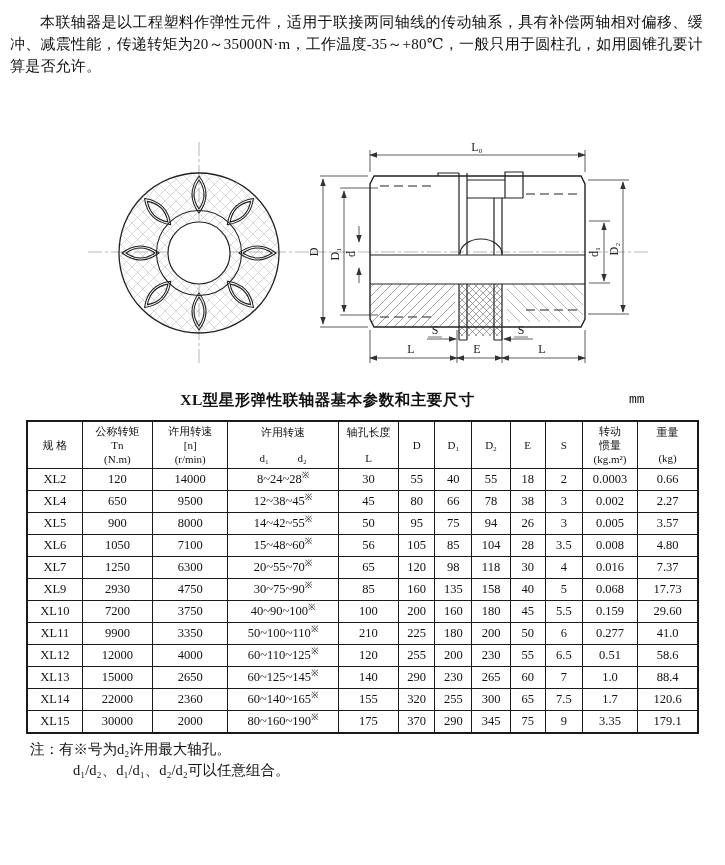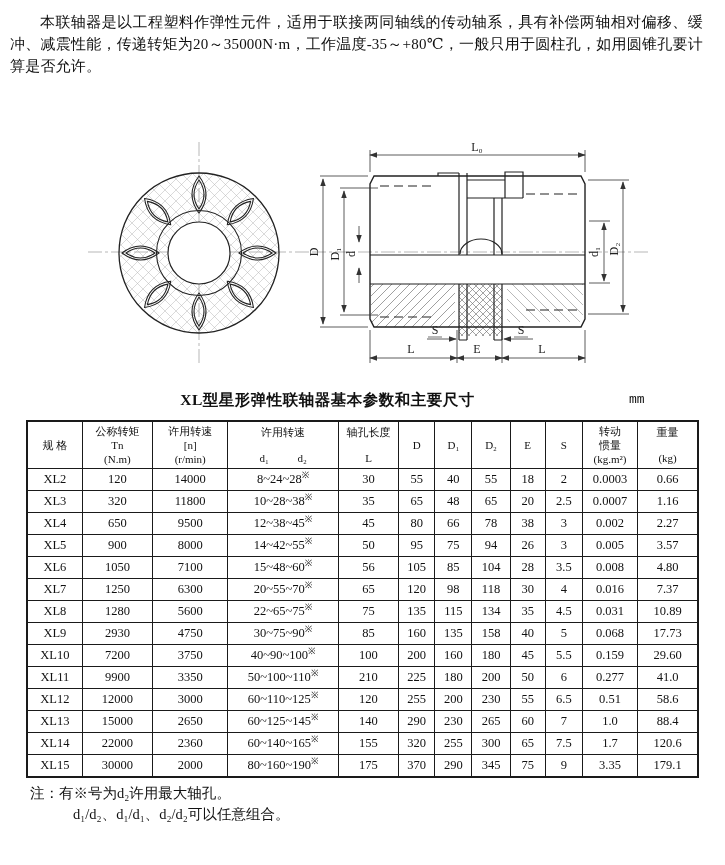--- a/index.html
+++ b/index.html
@@ -262,34 +262,20 @@
         <td>30</td>
         <td>55</td>
         <td>40</td>
         <td>55</td>
         <td>18</td>
         <td>2</td>
         <td>0.0003</td>
         <td>0.66</td>
       </tr>
       <tr>
-        <td>XL3</td>
-        <td>320</td>
-        <td>11800</td>
-        <td>10~28~38<sup class="star">※</sup></td>
-        <td>35</td>
-        <td>65</td>
-        <td>48</td>
-        <td>65</td>
-        <td>20</td>
-        <td>2.5</td>
-        <td>0.0007</td>
-        <td>1.16</td>
-      </tr>
-      <tr>
         <td>XL4</td>
         <td>650</td>
         <td>9500</td>
         <td>12~38~45<sup class="star">※</sup></td>
         <td>45</td>
         <td>80</td>
         <td>66</td>
         <td>78</td>
         <td>38</td>
         <td>3</td>
@@ -332,34 +318,20 @@
         <td>65</td>
         <td>120</td>
         <td>98</td>
         <td>118</td>
         <td>30</td>
         <td>4</td>
         <td>0.016</td>
         <td>7.37</td>
       </tr>
       <tr>
-        <td>XL8</td>
-        <td>1280</td>
-        <td>5600</td>
-        <td>22~65~75<sup class="star">※</sup></td>
-        <td>75</td>
-        <td>135</td>
-        <td>115</td>
-        <td>134</td>
-        <td>35</td>
-        <td>4.5</td>
-        <td>0.031</td>
-        <td>10.89</td>
-      </tr>
-      <tr>
         <td>XL9</td>
         <td>2930</td>
         <td>4750</td>
         <td>30~75~90<sup class="star">※</sup></td>
         <td>85</td>
         <td>160</td>
         <td>135</td>
         <td>158</td>
         <td>40</td>
         <td>5</td>
@@ -390,21 +362,21 @@
         <td>180</td>
         <td>200</td>
         <td>50</td>
         <td>6</td>
         <td>0.277</td>
         <td>41.0</td>
       </tr>
       <tr>
         <td>XL12</td>
         <td>12000</td>
-        <td>3000</td>
+        <td>4000</td>
         <td>60~110~125<sup class="star">※</sup></td>
         <td>120</td>
         <td>255</td>
         <td>200</td>
         <td>230</td>
         <td>55</td>
         <td>6.5</td>
         <td>0.51</td>
         <td>58.6</td>
       </tr>

